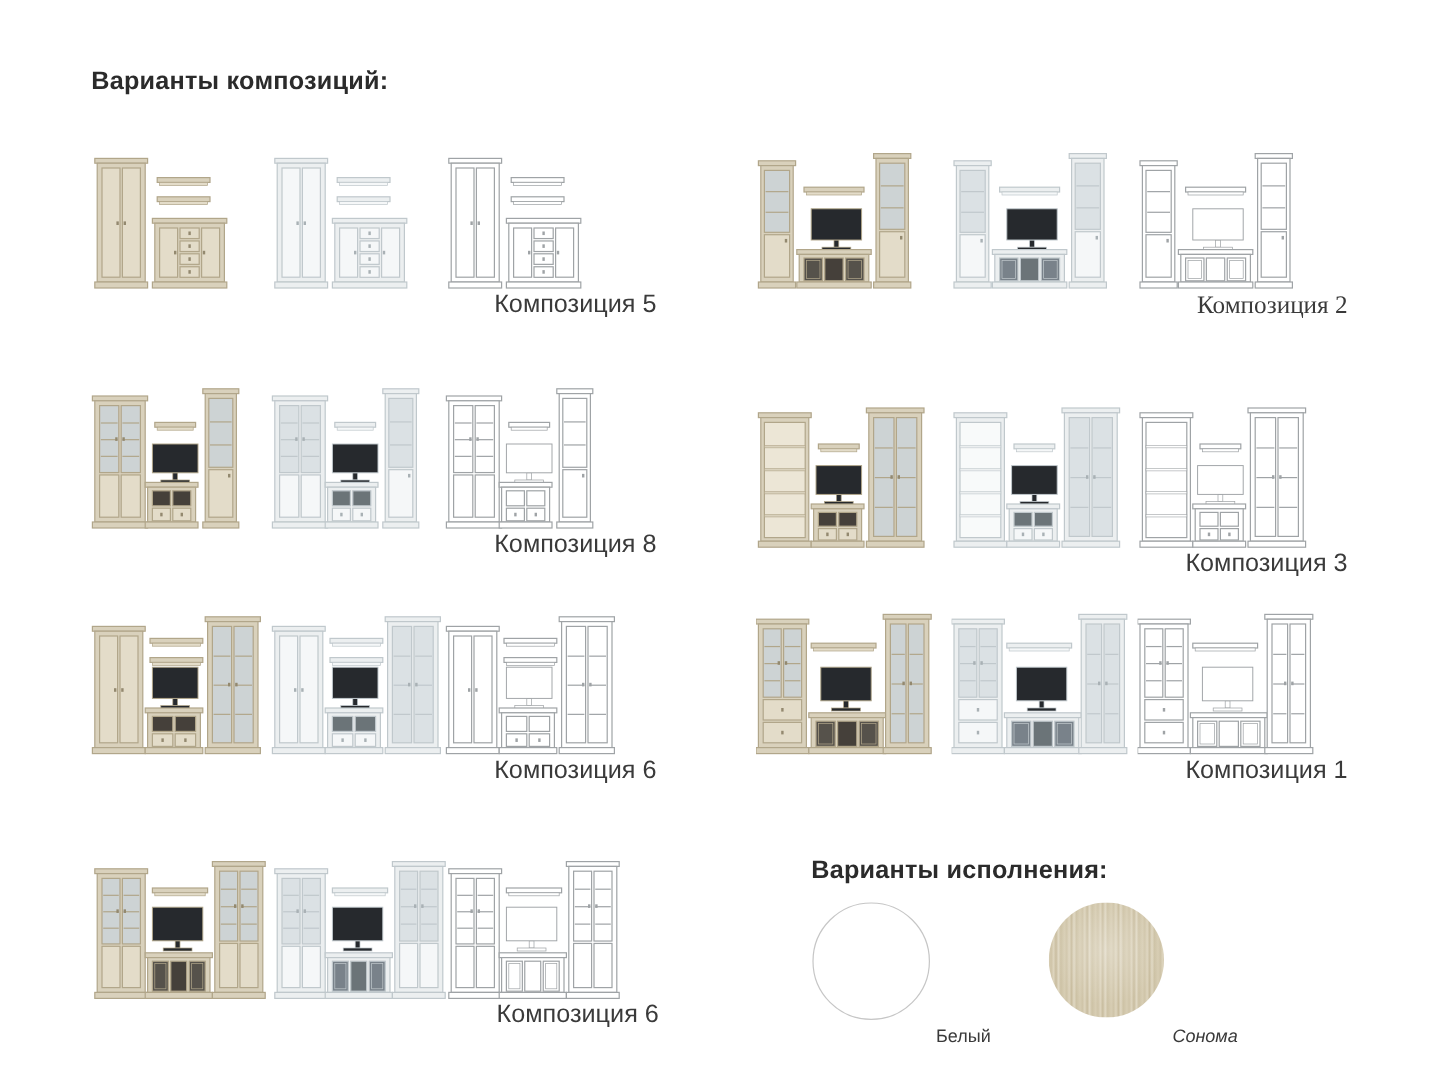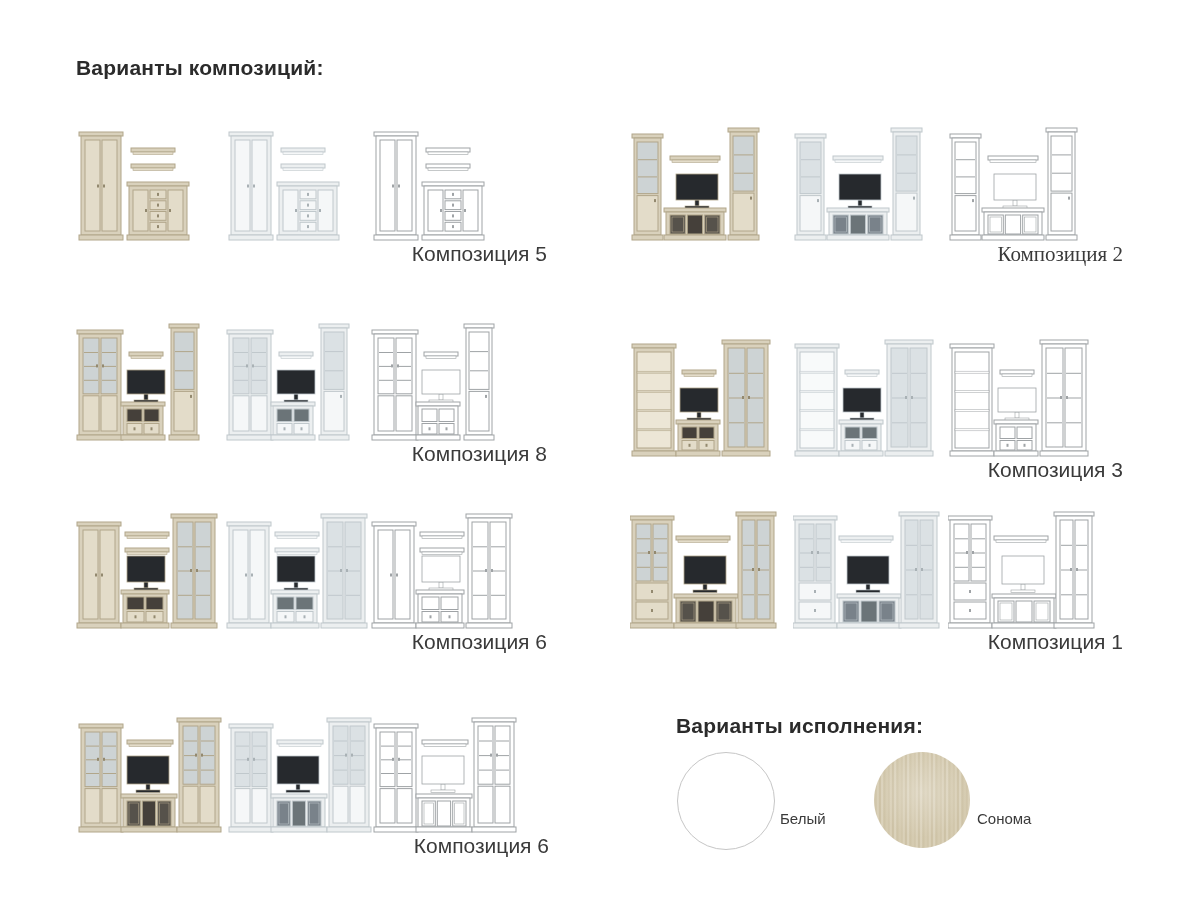--- a/index.html
+++ b/index.html
@@ -24,21 +24,21 @@
   .swatch.white{background:#ffffff;border:1px solid #c6c6c6;}
   .swatch.sonoma{
     border:none;
     background:
       radial-gradient(circle at 50% 42%, rgba(255,255,255,.28), rgba(0,0,0,0) 62%),
       repeating-linear-gradient(90deg,
         #d7cdb3 0px, #cfc4a8 2px, #ddd4bd 4px, #c8bc9e 6px,
         #e0d8c3 8px, #cdc2a5 10px, #d7cdb3 13px);
   }
   .swatch-label{
-    position:absolute;top:810px;font-size:15px;color:#3a3a3a;white-space:nowrap;
+    position:absolute;top:855px;font-size:15px;color:#3a3a3a;white-space:nowrap;
   }
 </style>
 </head>
 <body>
 
 <h1 class="heading" id="compositions-title">Варианты композиций:</h1>
 
 <div id="comps-root">
     <div class="comp" style="left: 75px; top: 118px;">
       <div class="render" style="left: 0px;">
@@ -893,14 +893,14 @@
       <div class="comp-label" style="left: 322px;">Композиция 6</div>
     </div>
   </div>
 
 <h2 class="heading" id="finishes-title">Варианты исполнения:</h2>
 
 <div id="finishes-root">
     <div class="swatch white" style="left: 677px;"></div>
     <span class="swatch-label" style="left: 780px;">Белый</span>
     <div class="swatch sonoma" style="left: 874px;"></div>
-    <span class="swatch-label" style="left: 977px;">Сонома</span>
+    <span class="swatch-label" style="left: 977px; font-style: italic;">Сонома</span>
   </div>
 
 </body></html>

